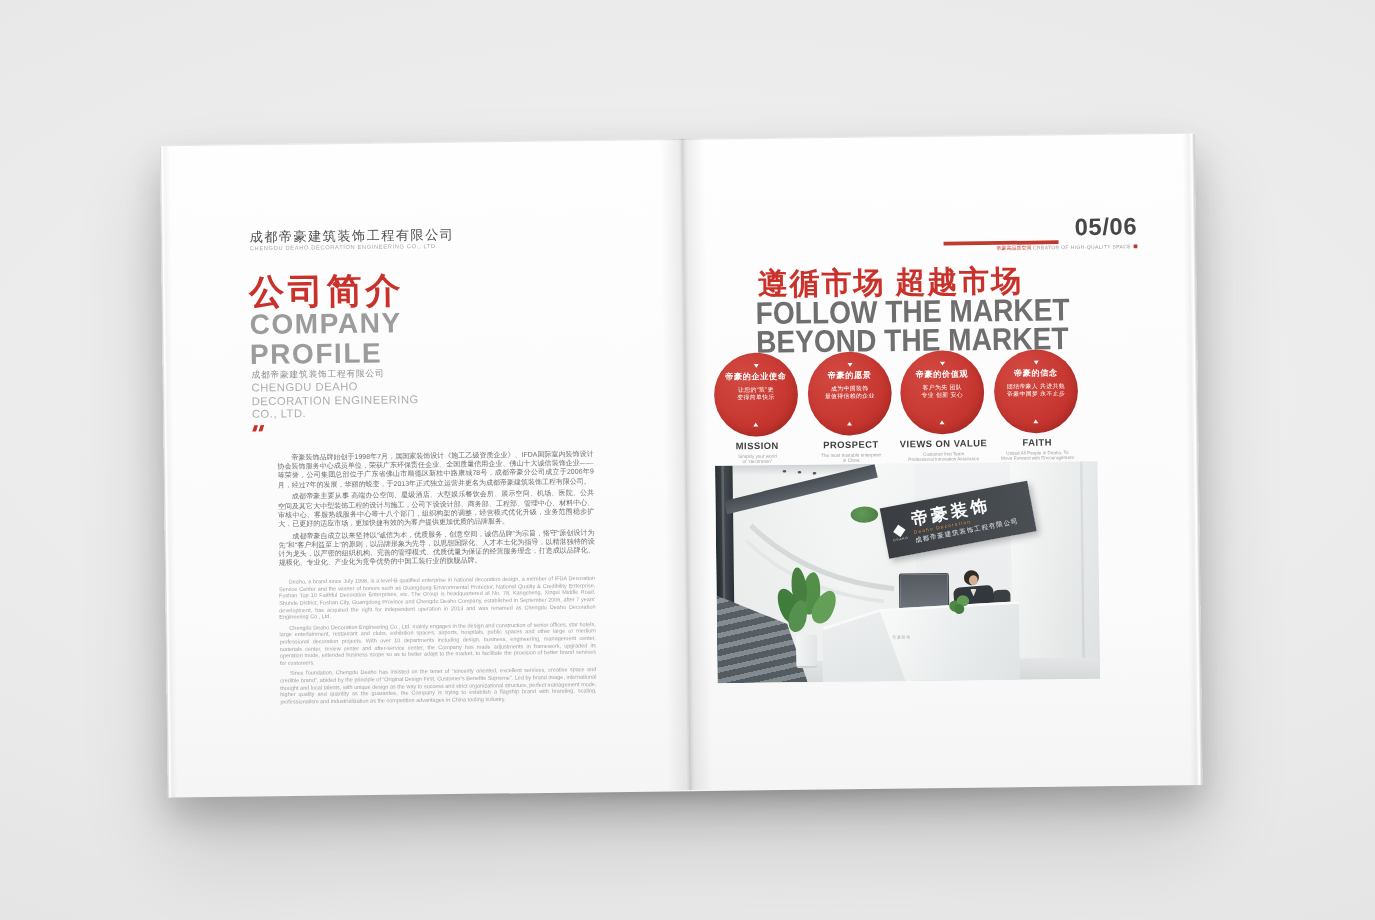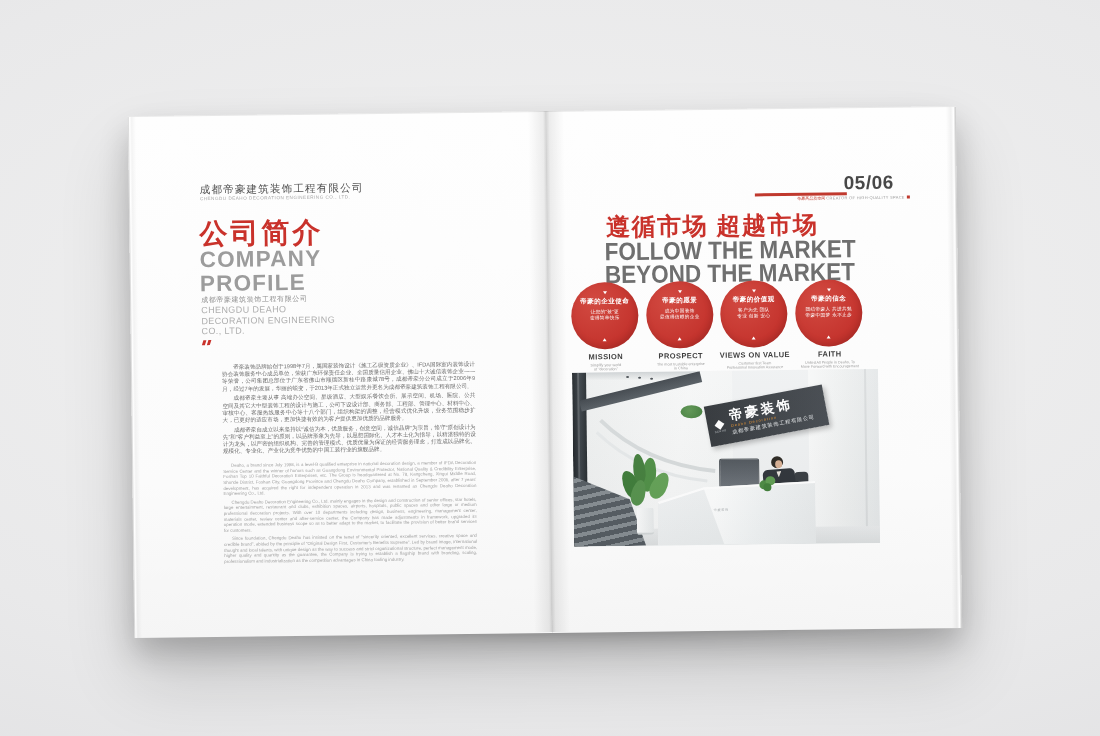--- a/index.html
+++ b/index.html
@@ -32,21 +32,21 @@
   .lp-sub-en{left:71px;top:189px;font-size:9px;color:#aeaeae;line-height:10.5px;letter-spacing:0.4px;}
   .lp-quotes{left:72px;top:224px;display:flex;gap:2px;}
   .lp-quotes span{display:block;width:3px;height:5px;background:#c9322b;transform:skewX(-18deg);}
   .lp-body{left:91px;top:248px;width:253px;}
   .lp-body .cn{font-size:5.6px;line-height:7.2px;color:#6e6e6e;text-align:justify;text-indent:2em;margin:0 0 2.5px 0;}
   .lp-body .en{font-size:4.4px;line-height:5.7px;color:#a2a2a2;text-align:justify;text-indent:1.8em;margin:0 0 2.5px 0;}
   .lp-body .gap{height:5px;}
 
   
   .rp-rule{left:208px;top:84px;width:92px;height:3px;background:#c0392e;}
-  .rp-number{left:297px;top:64px;font-size:19px;font-weight:bold;color:#474747;letter-spacing:0.5px;}
+  .rp-number{left:313px;top:64px;font-size:19px;font-weight:bold;color:#474747;letter-spacing:0.5px;}
   .rp-tagline{left:198px;top:87px;width:165px;text-align:right;font-size:4px;white-space:nowrap;}
   .rp-tagline .cnp{color:#c0392e;}
   .rp-tagline .enp{color:#9a9a9a;letter-spacing:0.3px;}
   .rp-tagline .sq{display:inline-block;width:3px;height:3px;background:#c0392e;margin-left:1px;}
   .rp-title-cn{left:59px;top:100px;font-size:24px;font-weight:bold;color:#c9322b;letter-spacing:1.5px;}
   .rp-title-en{left:57px;top:129px;font-size:25px;font-weight:bold;color:#6f6f6f;line-height:23px;
     transform:scaleX(0.9);transform-origin:left top;letter-spacing:0;white-space:nowrap;}
 
   .circle{position:absolute;top:171px;width:67px;height:67px;border-radius:50%;
     background:radial-gradient(circle at 35% 30%, #d24a41, #c4332d 70%, #b82c28 100%);

